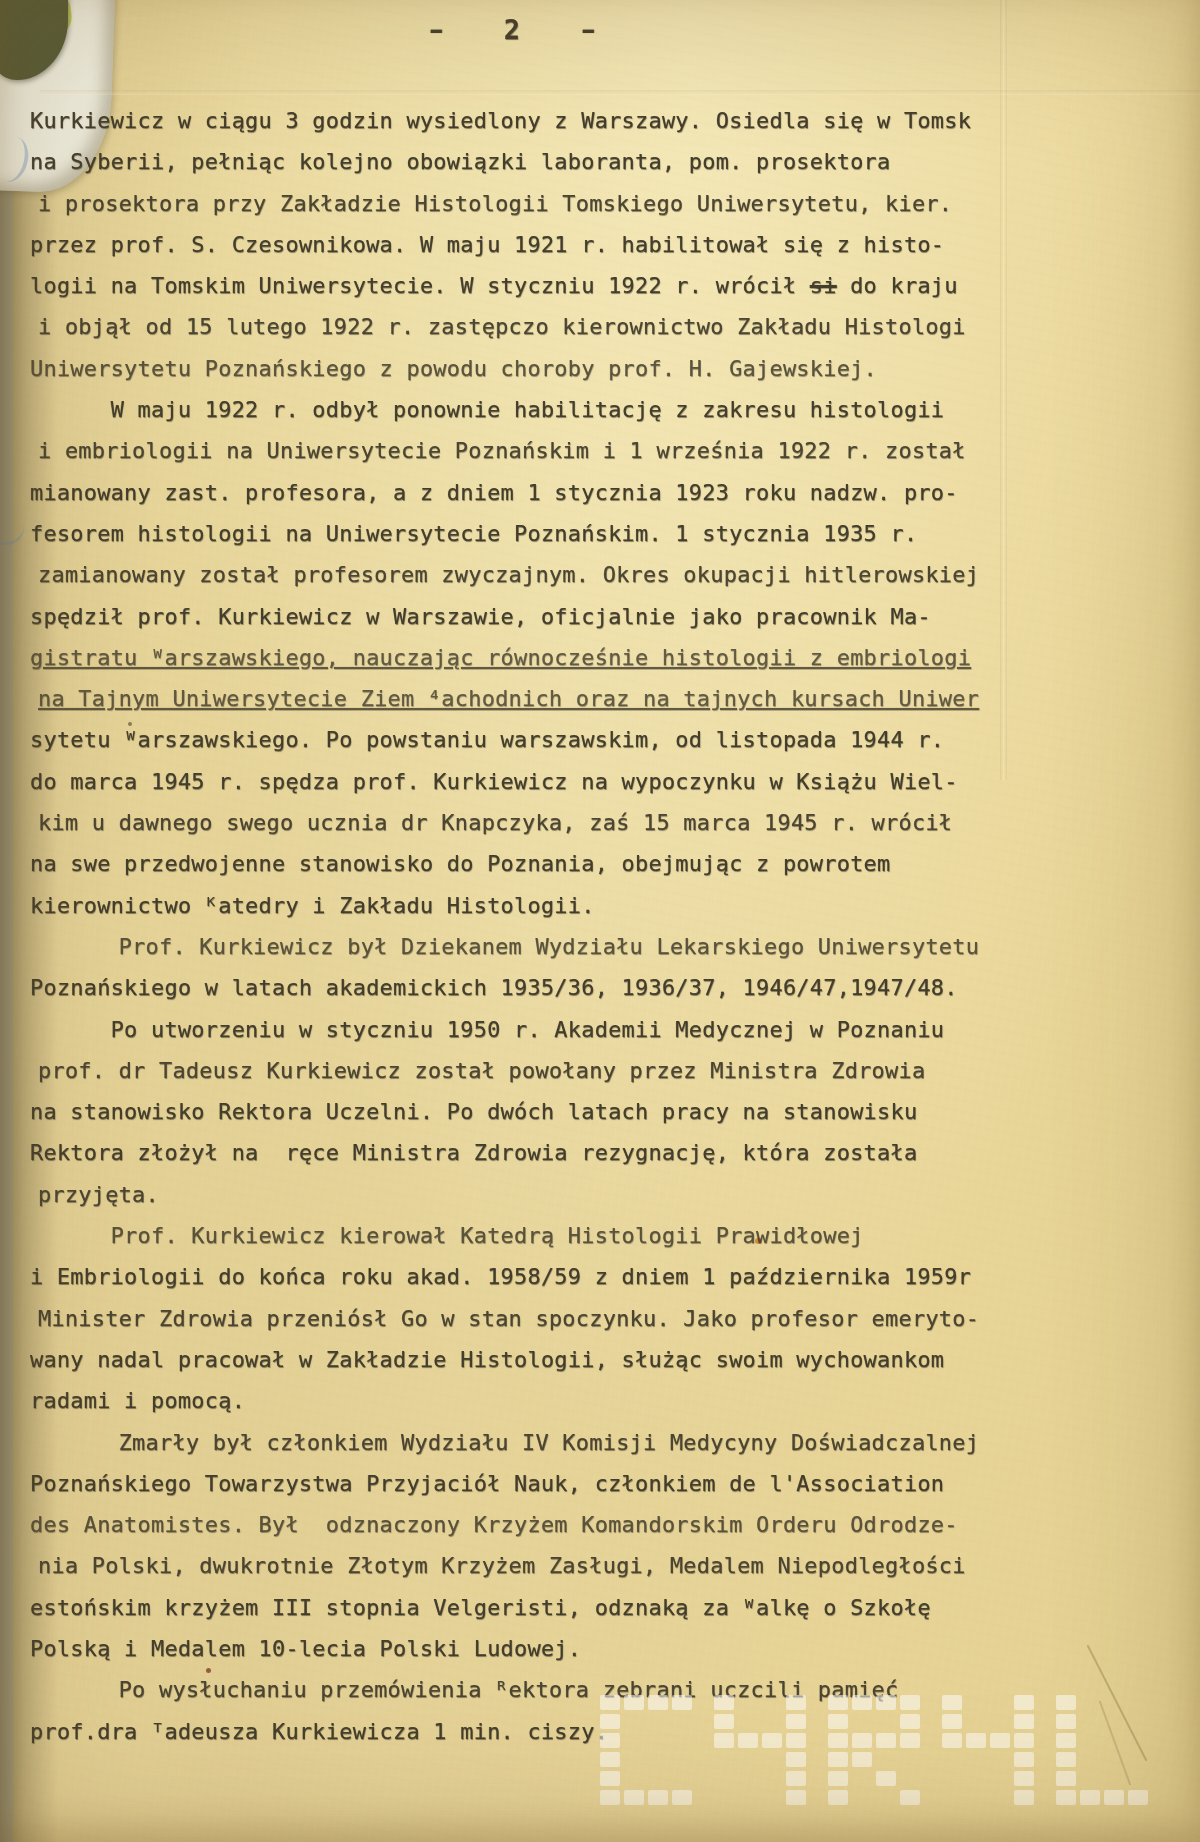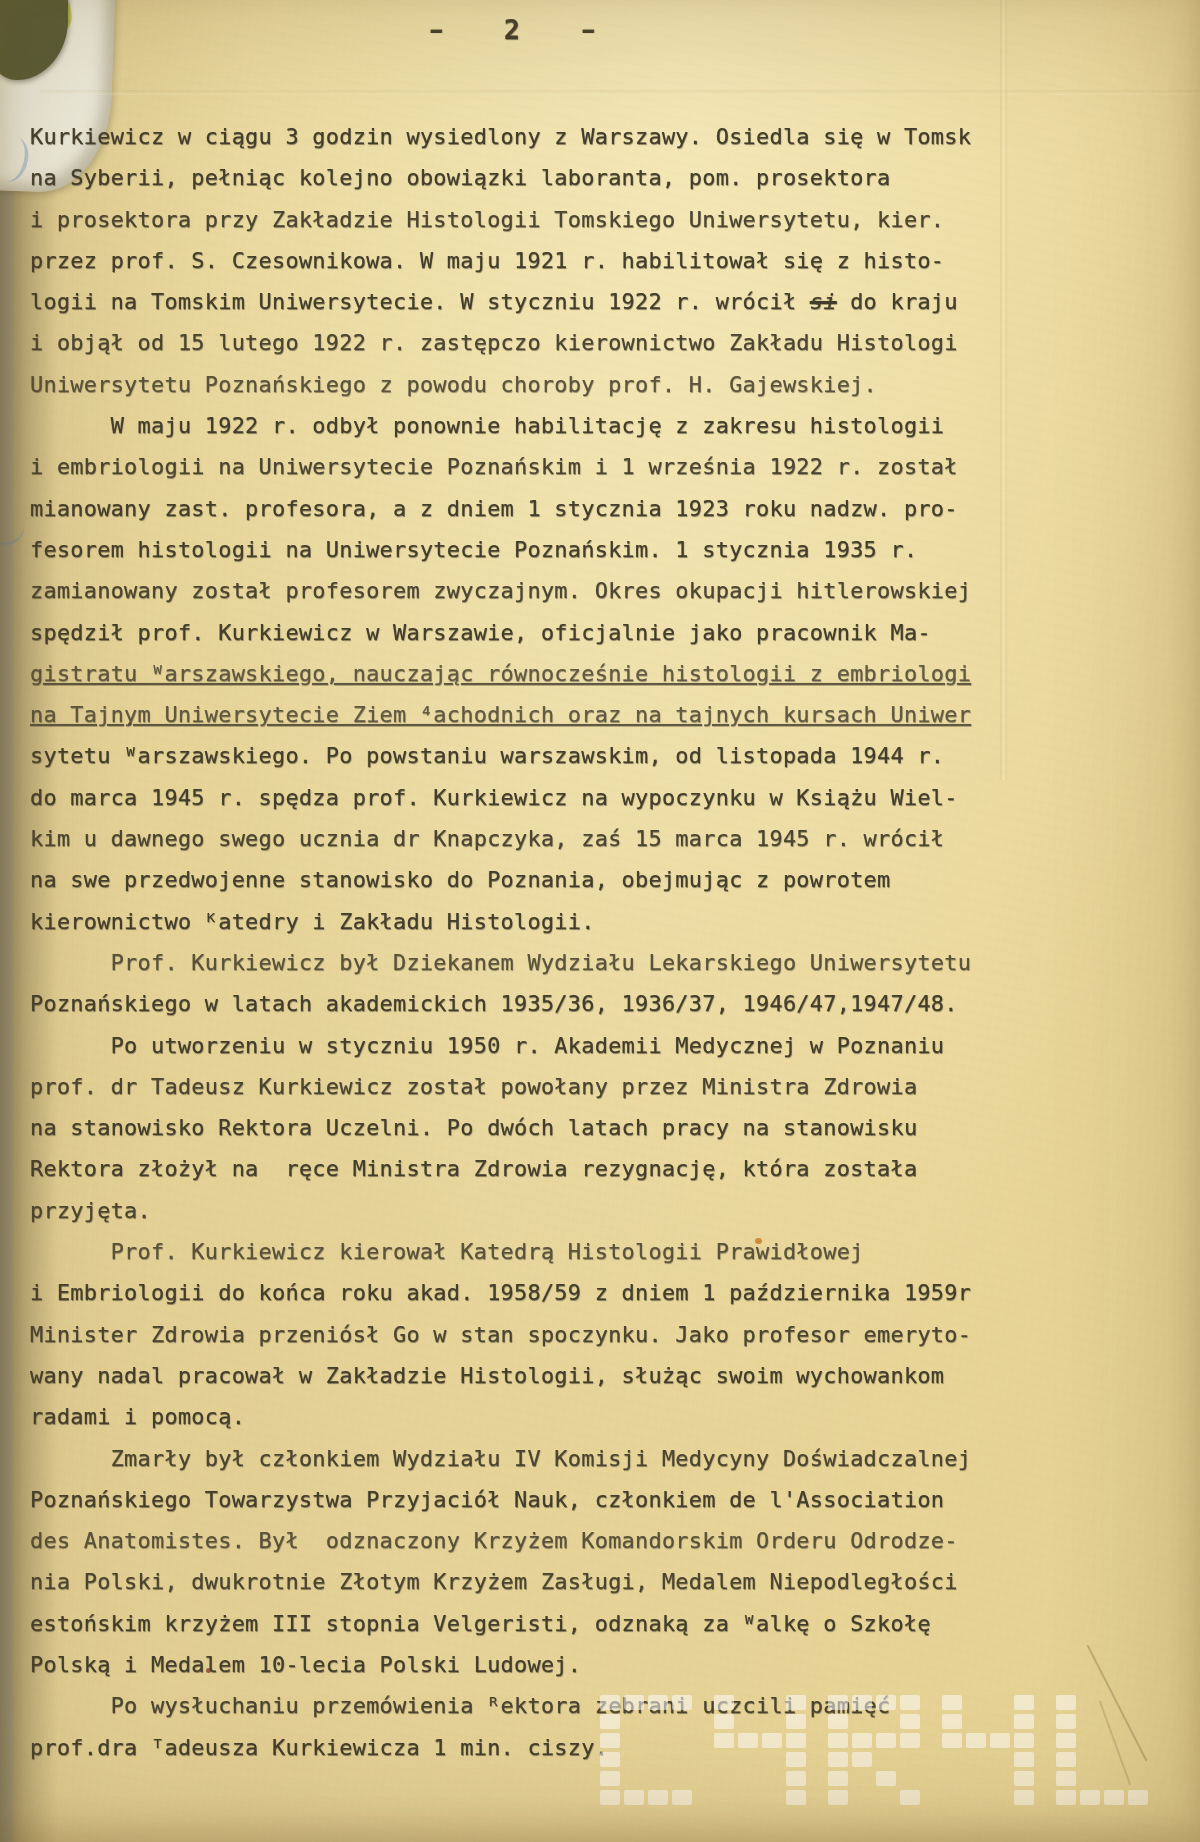--- a/index.html
+++ b/index.html
@@ -42,29 +42,29 @@
   .speck{position:absolute;border-radius:50%;}
   .speck.k1{left:755px;top:1238px;width:7px;height:6px;background:#c97f28;opacity:.85;}
   .speck.k2{left:206px;top:1668px;width:5px;height:5px;background:#7a2a22;opacity:.7;}
   .speck.k3{left:128px;top:722px;width:4px;height:4px;background:#4a4433;opacity:.6;}
   
   .page-number{position:absolute;top:14px;left:428px;width:168px;display:flex;justify-content:space-between;
     font:700 27px/32px "DejaVu Sans Mono","DejaVu Sans",monospace;color:var(--ink,#3e392a);
     text-shadow:.5px .7px .9px rgba(62,57,42,.65);}
   .page-number .dash{transform:scaleY(.85) scaleX(1.35);}
   
-  .text-block{position:absolute;left:30px;top:116px;width:1015px;
+  .text-block{position:absolute;left:30px;top:100px;width:1015px;
     font:400 22px/41.3px "DejaVu Sans Mono","DejaVu Sans",monospace;
     color:var(--ink,#433d2b);white-space:pre;letter-spacing:.2px;
     text-shadow:.45px .65px .85px rgba(67,61,43,.62), -.3px -.2px .6px rgba(67,61,43,.34);}
   .line{height:41.3px;overflow:hidden;}
-  .line:nth-child(3n){opacity:.95;}
+  .line:nth-child(3n){opacity:.95;margin-left:8px;}
   .line:nth-child(7n){opacity:.86;}
   .line:nth-child(14),.line:nth-child(15){opacity:.82;text-decoration:underline;}
-  .strike{text-decoration:line-through;text-decoration-thickness:3px;font-style:italic;}
+  .strike{text-decoration:line-through;text-decoration-thickness:3px;}
   
   .watermark{position:absolute;left:600px;top:1695px;display:flex;gap:22px;pointer-events:none;}
   .wm-letter{display:grid;grid-template-columns:repeat(4,20px);grid-auto-rows:15px;gap:4px;}
   .wm-cell{background:var(--wm,rgba(255,255,255,.52));border-radius:2px;}
 </style>
 </head>
 <body>
 
 <div class="page">
   <div class="grain"></div>

